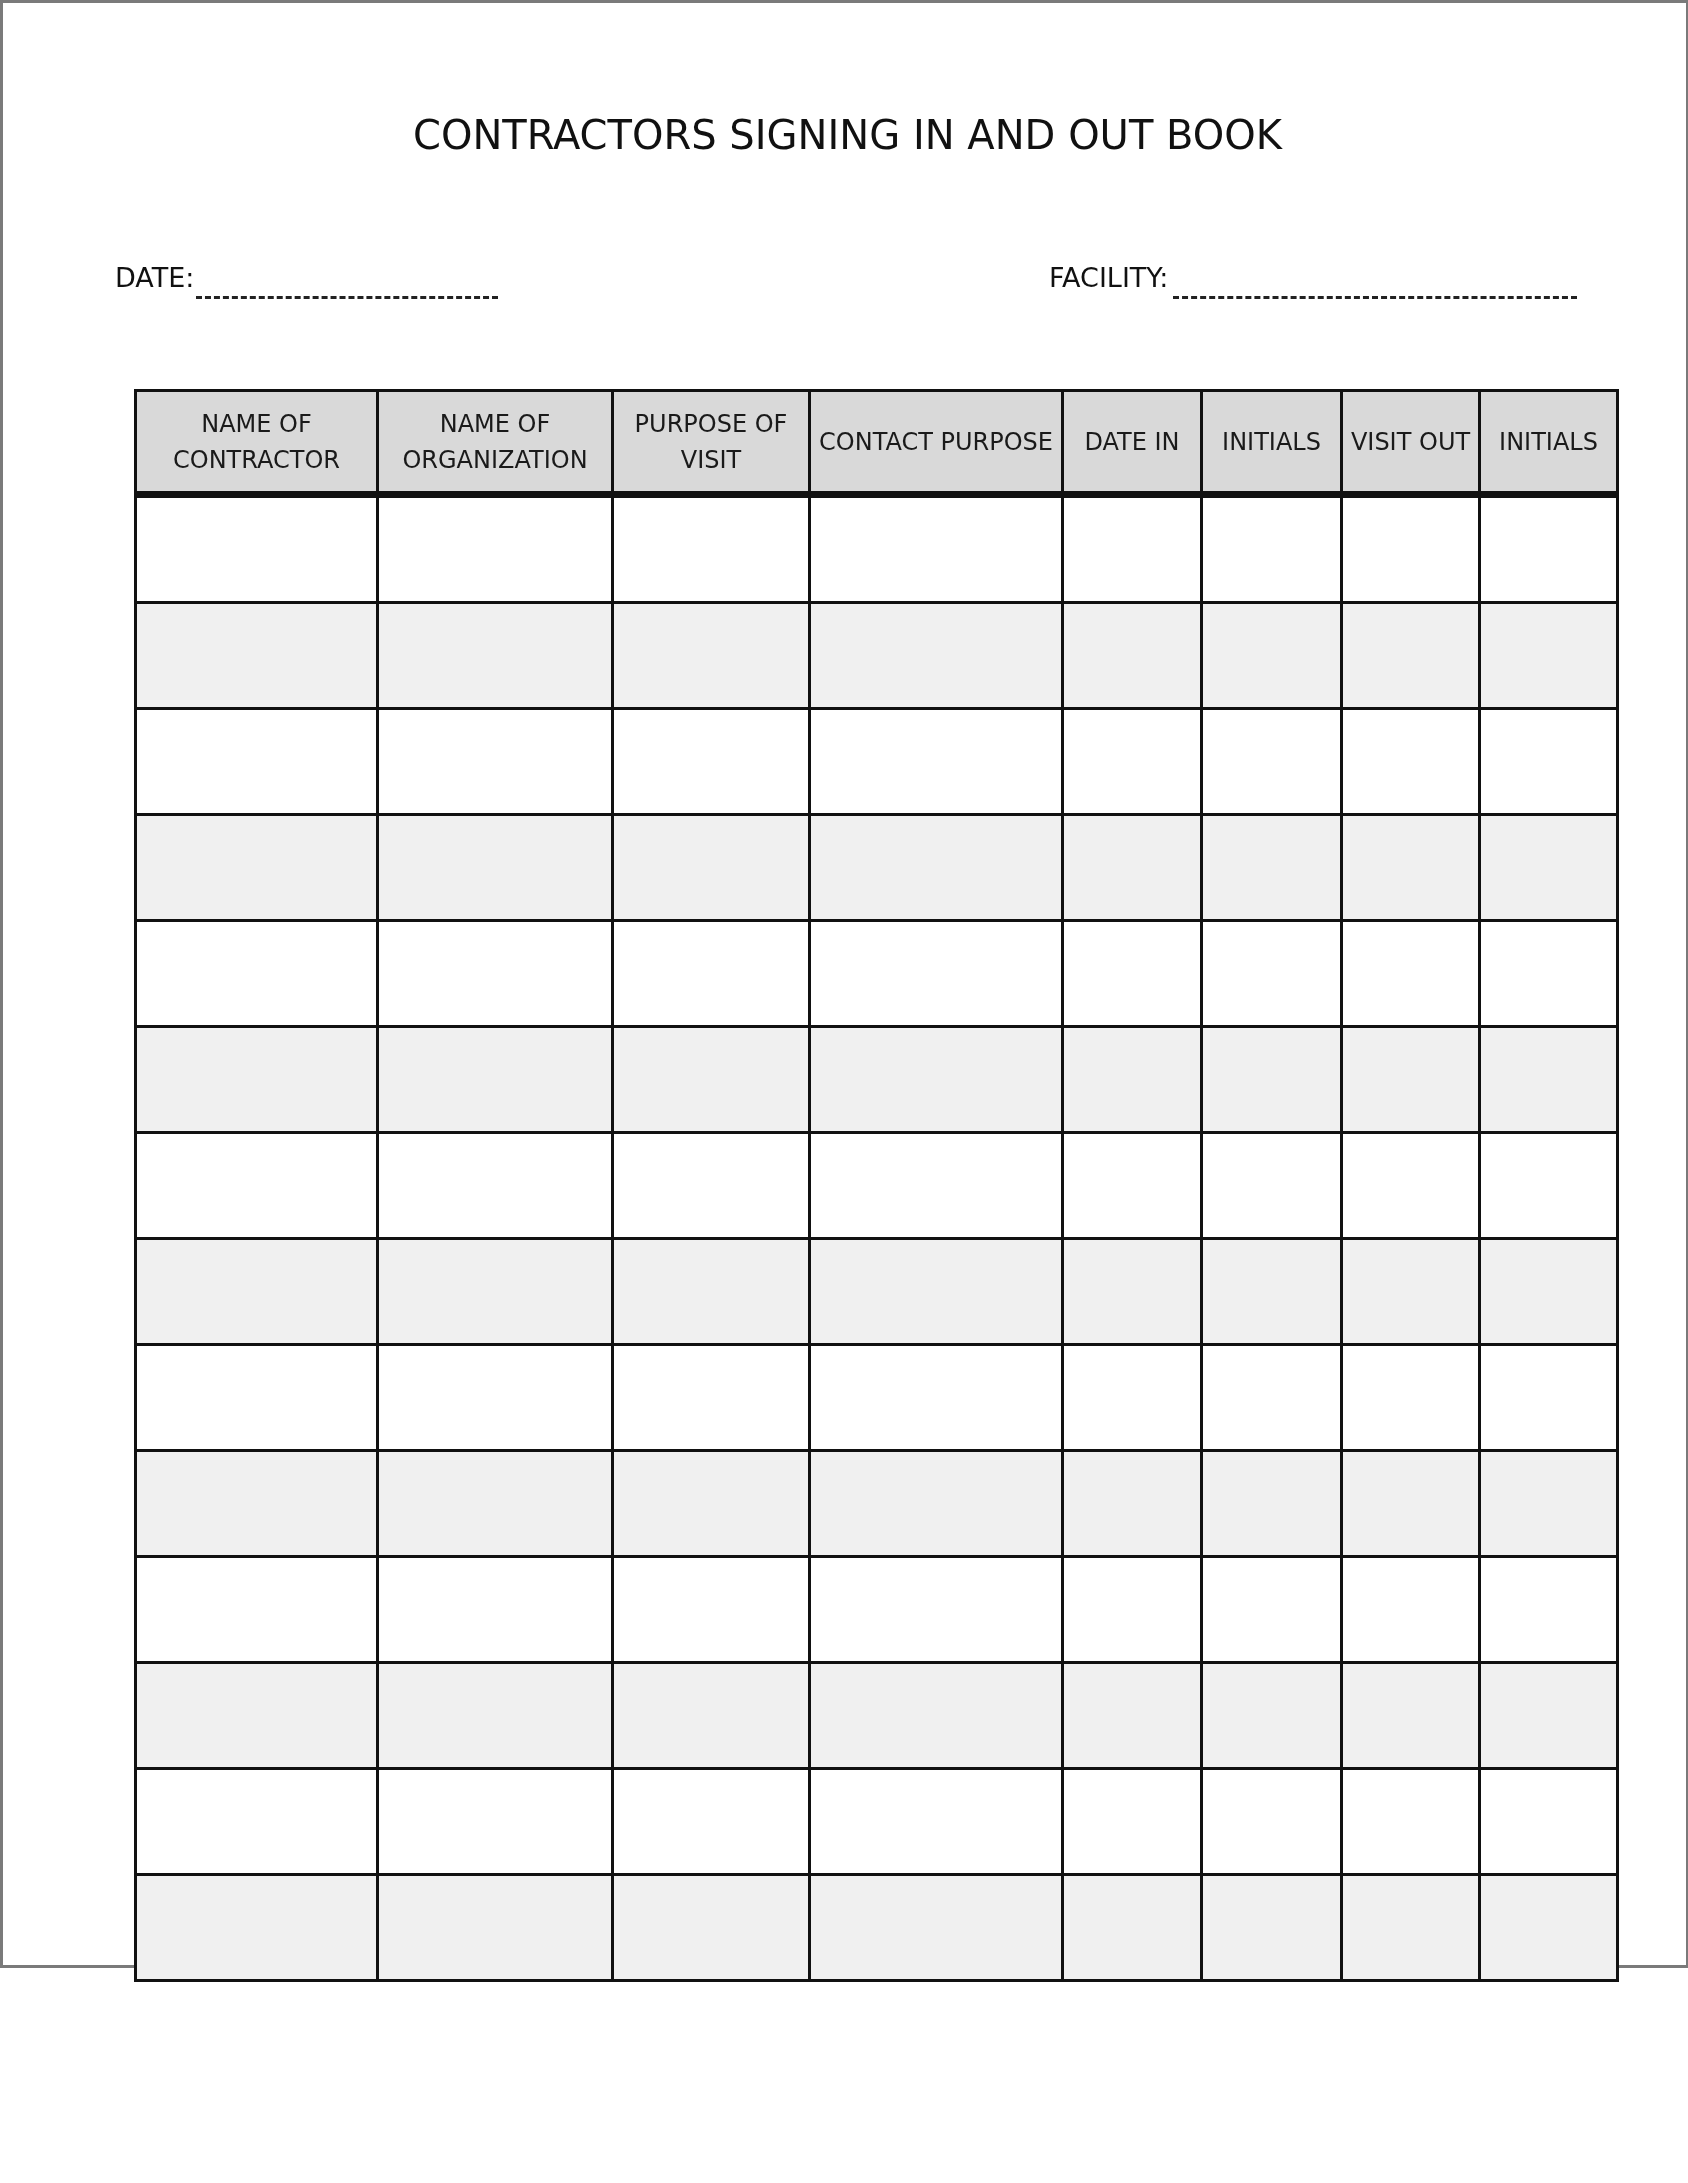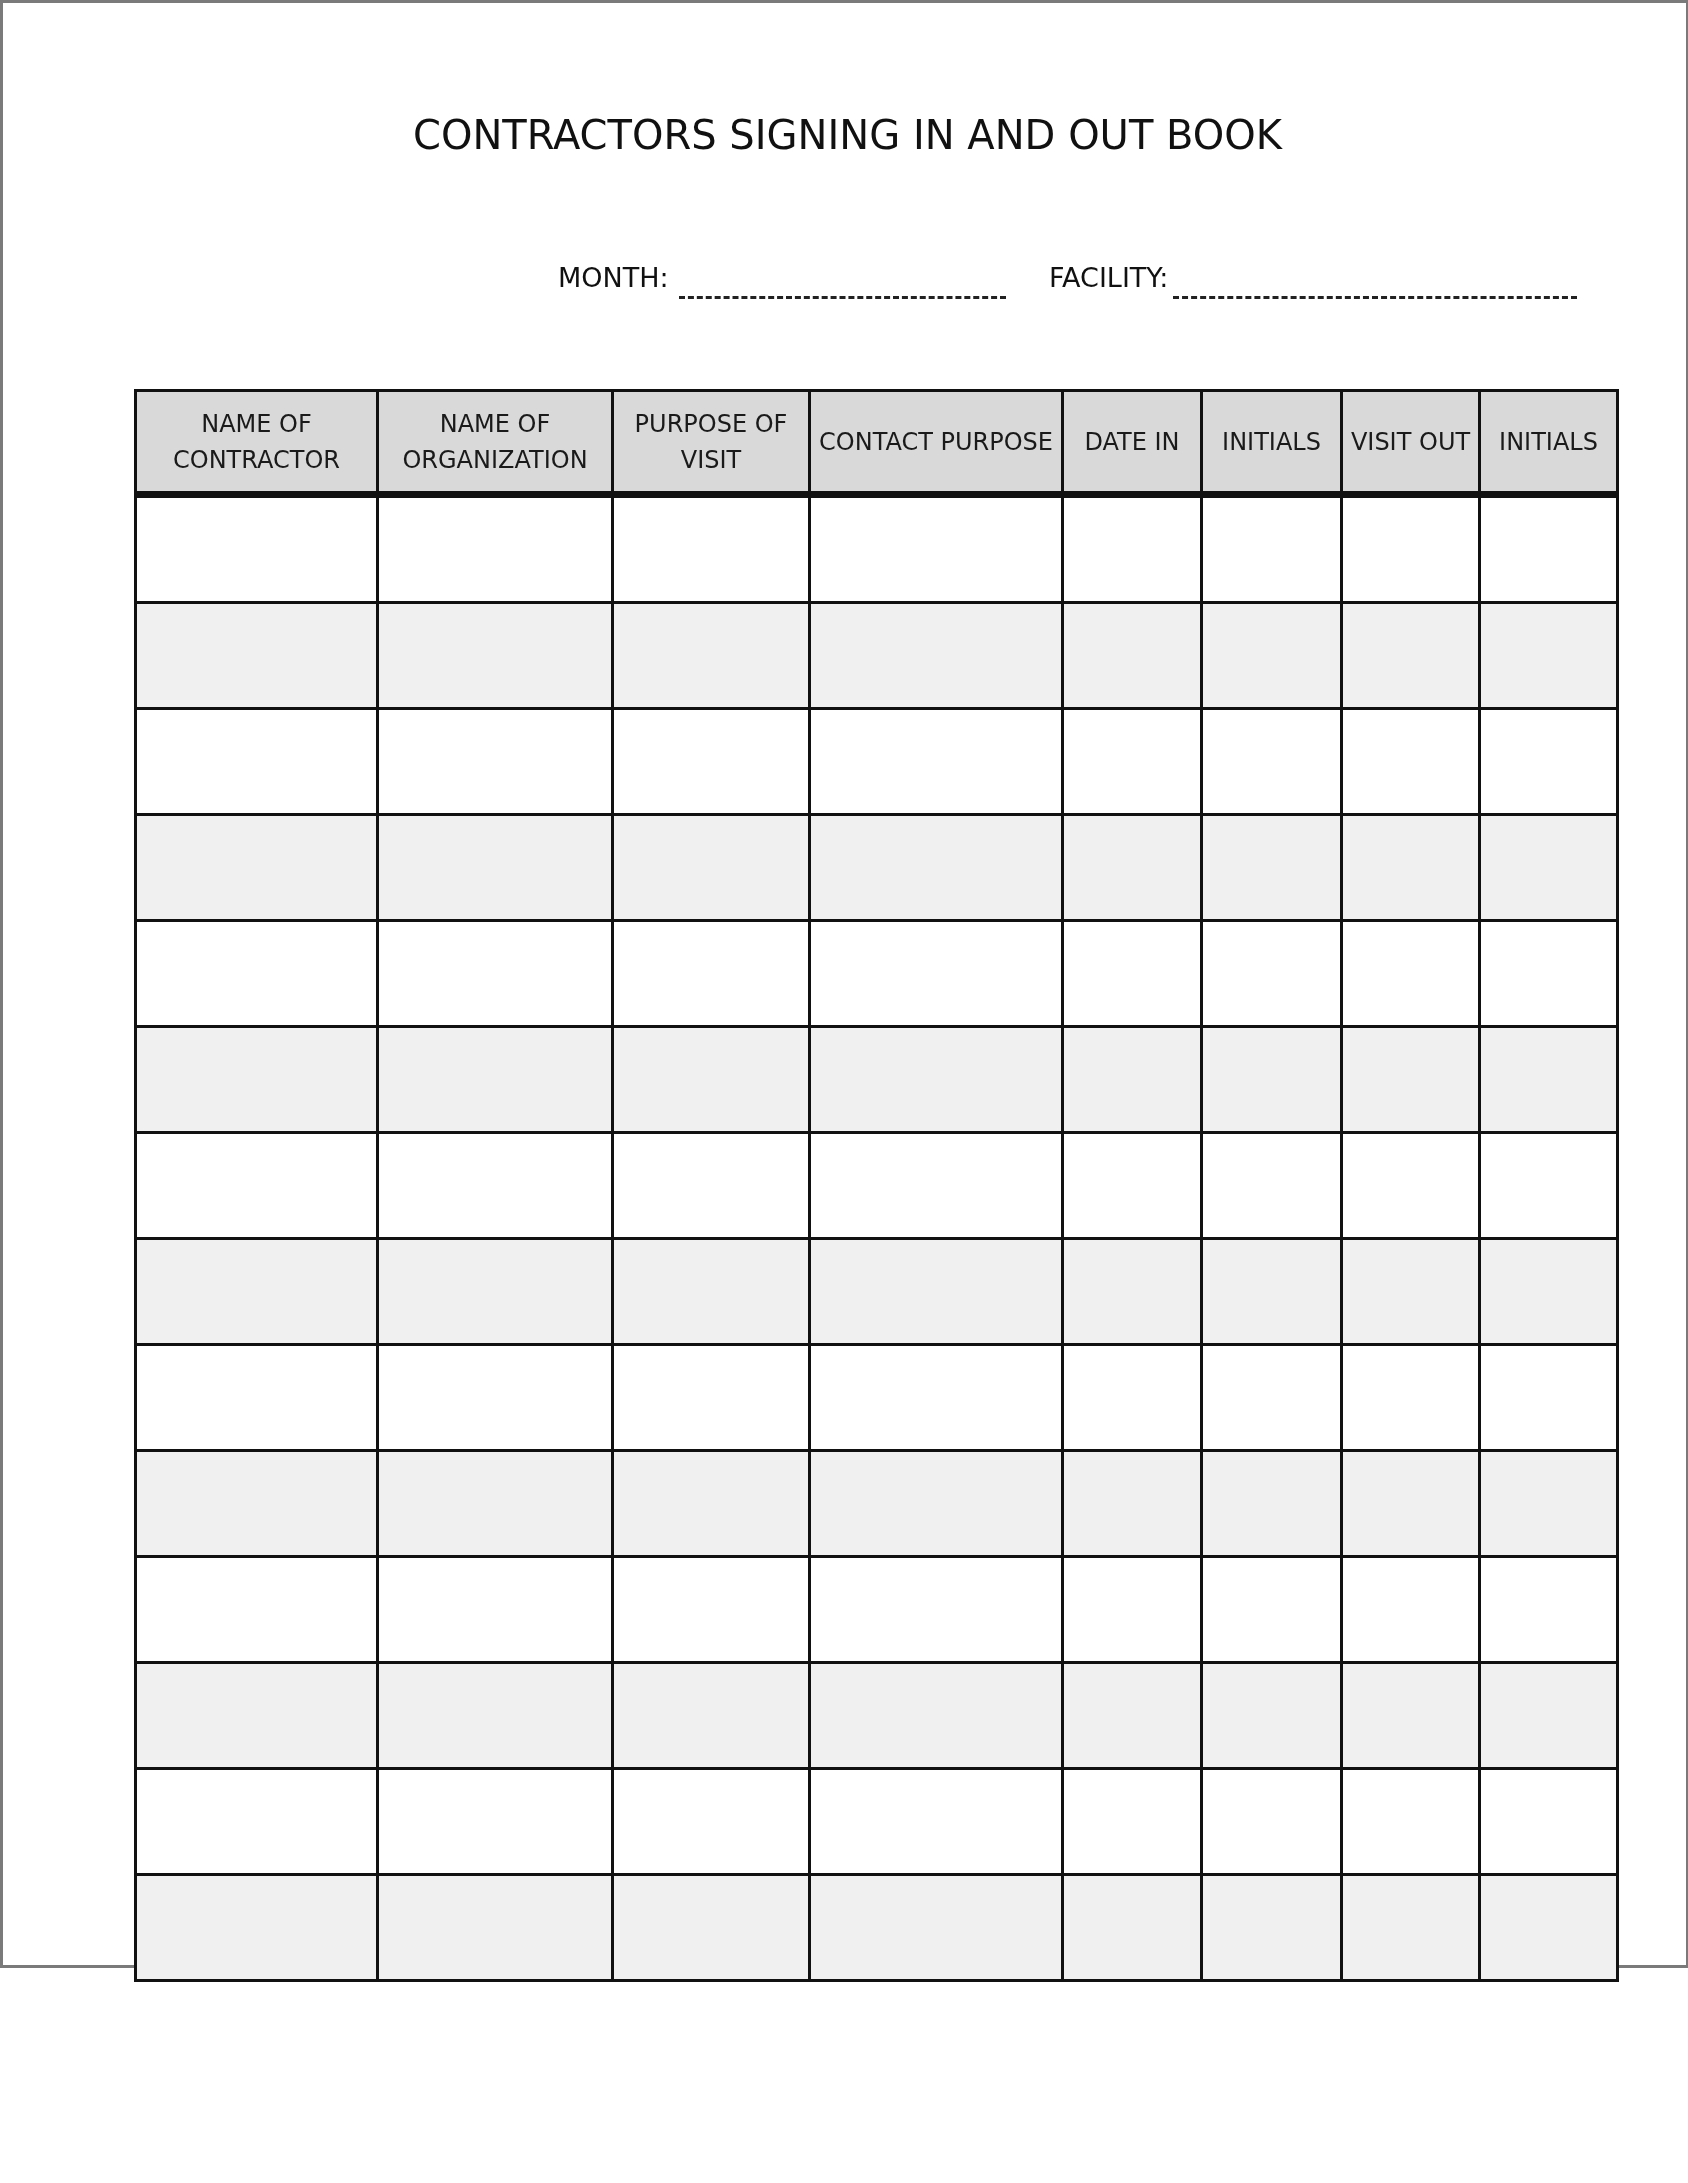--- a/index.html
+++ b/index.html
@@ -24,25 +24,25 @@
   table.log tbody tr.even td { background: #f0f0f0; }
   .hdr-text { display: inline-block; }
 </style>
 </head>
 <body>
 
 <div class="page">
 
   <h1 class="title">CONTRACTORS SIGNING IN AND OUT BOOK</h1>
 
-
-  <div class="field" style="left:555px; width:455px;">
-    <span class="label">MONTH:</span>
-    <span class="line" style="left:121px; width:327px;"></span>
+  <div class="field" style="left:112px; width:386px;">
+    <span class="label">DATE:</span>
+    <span class="line" style="left:81px; width:302px;"></span>
   </div>
+
 
   <div class="field" style="left:1046px; width:535px;">
     <span class="label">FACILITY:</span>
     <span class="line" style="left:124px; width:404px;"></span>
   </div>
 
   <table class="log">
     <colgroup>
       <col style="width:242px">
         <col style="width:235px">

